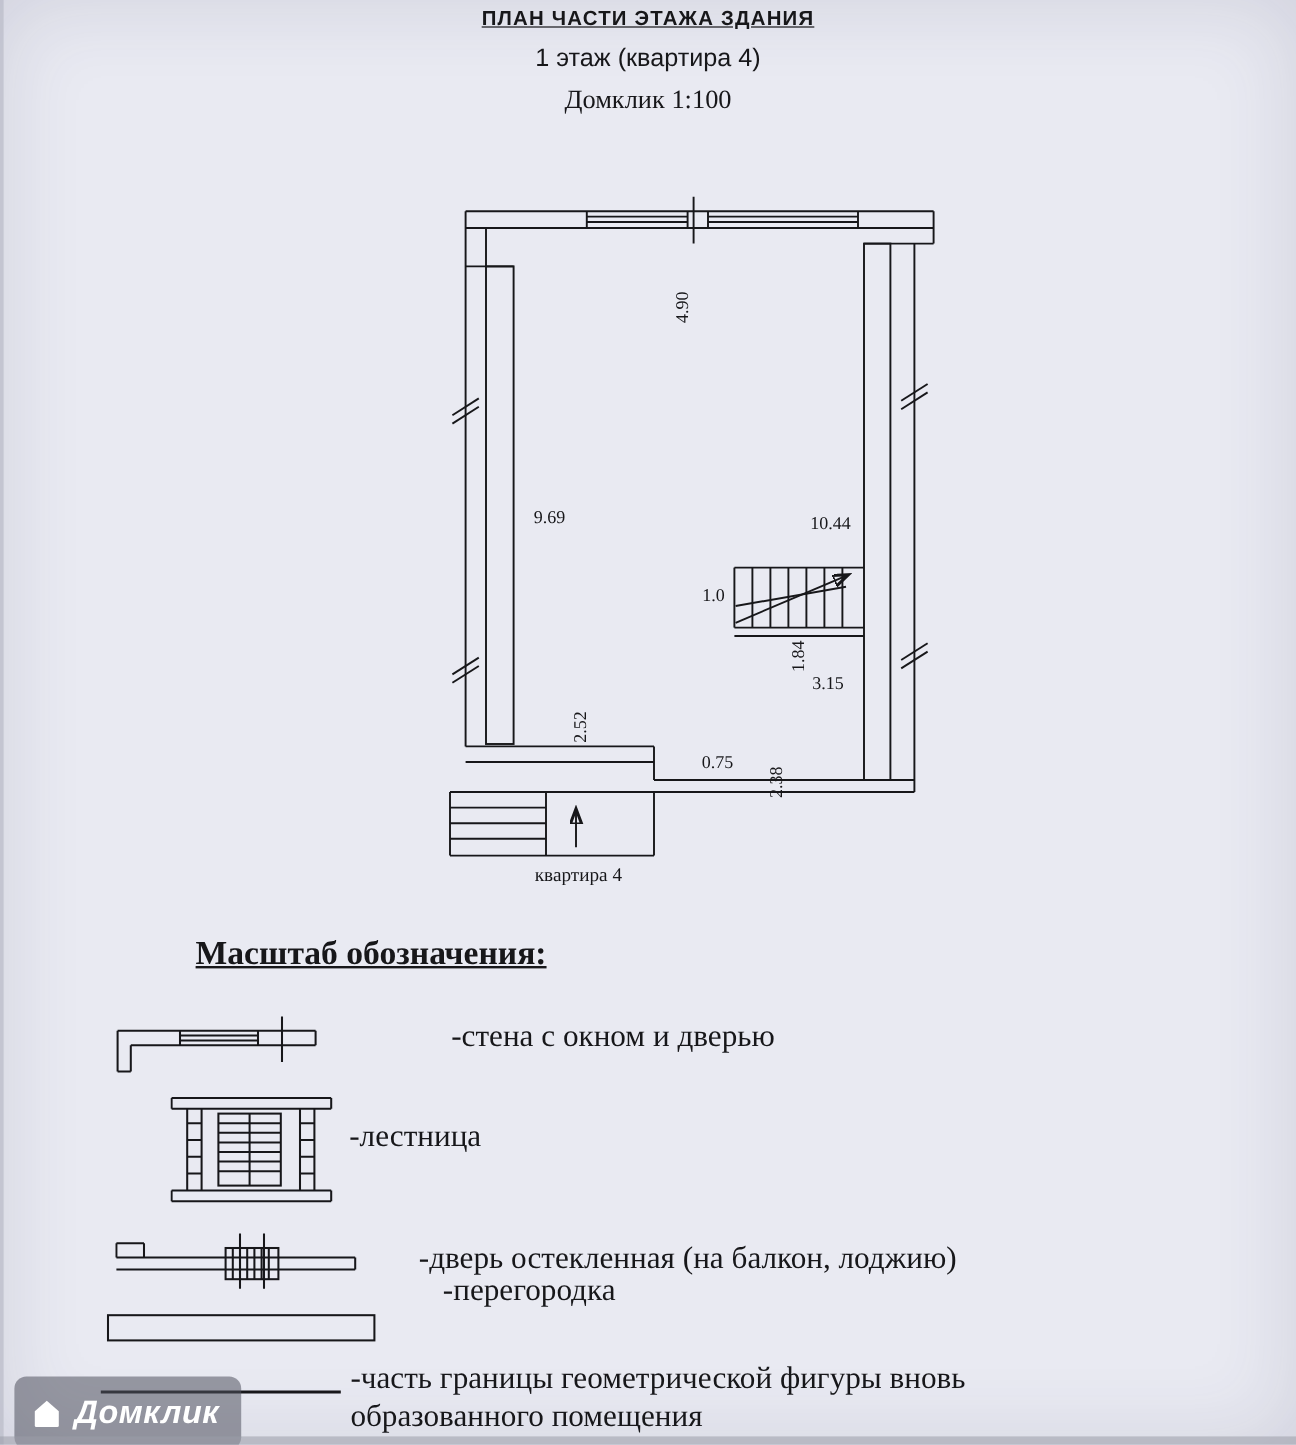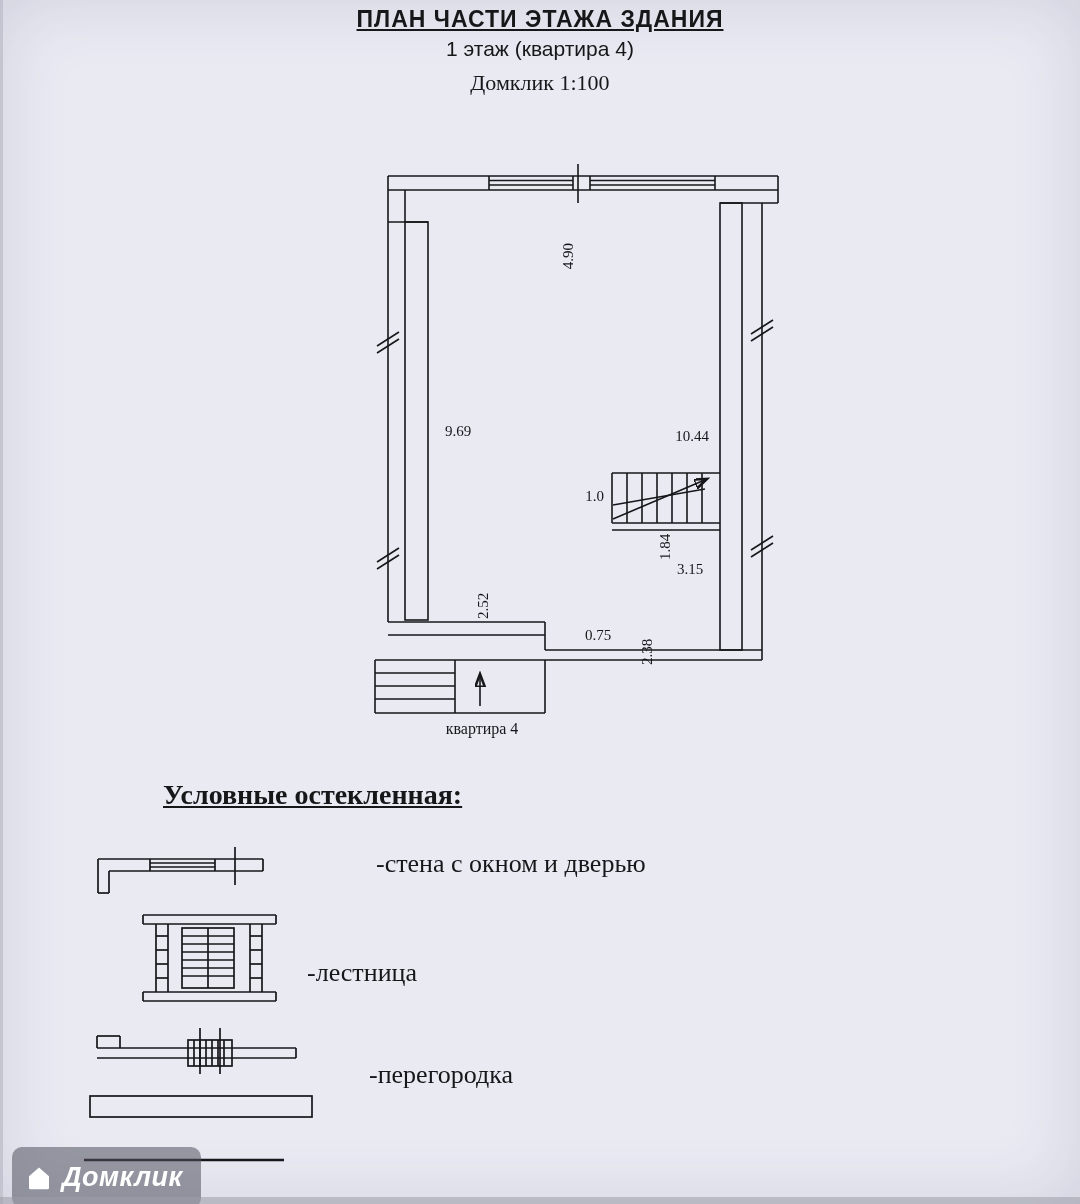--- a/index.html
+++ b/index.html
@@ -7,21 +7,21 @@
     position:relative;width:1080px;height:1204px;margin:0 auto;
     background:#e9eaf2;overflow:hidden;
     box-shadow:inset 0 0 70px rgba(60,60,90,.14);
     font-family:"Liberation Serif", serif;color:#17171a;
   }
   .edge-bottom{position:absolute;left:0;bottom:0;width:100%;height:7px;background:#9becb0;
     background:#9a9ca8;opacity:.55;}
   .edge-left{position:absolute;left:0;top:0;width:3px;height:100%;background:#b9bac8;opacity:.7;}
 
   .hdr{position:absolute;left:0;width:100%;text-align:center;}
-  .title{top:6px;font-family:"Liberation Sans",sans-serif;font-weight:bold;font-size:23px;
+  .title{top:6px;font-family:"Liberation Sans",sans-serif;font-weight:bold;font-size:17px;
     letter-spacing:1px;text-decoration:underline;}
   .subtitle{top:37px;font-family:"Liberation Sans",sans-serif;font-size:21px;text-align:center;}
   .scale{top:70px;font-size:22px;}
 
   .plan-svg{position:absolute;left:355px;top:158px;}
   .plan-svg line,.plan-svg rect,.plan-svg path{stroke:#17171a;stroke-width:1.6;fill:none;}
   .plan-svg text{font-family:"Liberation Serif",serif;font-size:15px;fill:#17171a;stroke:none;}
   .plan-svg .apt{font-size:16px;}
 
   .legend-heading{position:absolute;left:163px;top:779px;font-size:28px;font-weight:bold;
@@ -140,21 +140,21 @@
     <text x="337" y="283" text-anchor="middle">10.44</text>
     <text x="249" y="343" text-anchor="end">1.0</text>
     <text transform="translate(315,402) rotate(-90)">1.84</text>
     <text x="335" y="416" text-anchor="middle">3.15</text>
     <text transform="translate(133,461) rotate(-90)">2.52</text>
     <text x="243" y="482" text-anchor="middle">0.75</text>
     <text transform="translate(297,507) rotate(-90)">2.38</text>
     <text class="apt" x="127" y="576" text-anchor="middle">квартира 4</text>
   </svg>
 
-  <div class="legend-heading">Условные остекленная:</div>
+  <div class="legend-heading">Масштаб обозначения:</div>
 
   <svg class="sym" style="left:95px;top:845px;" width="175" height="52" viewBox="0 0 175 52">
     <line x1="3" y1="14" x2="168" y2="14"></line>
     <line x1="14" y1="26" x2="168" y2="26"></line>
     <line x1="3" y1="14" x2="3" y2="48"></line>
     <line x1="14" y1="26" x2="14" y2="48"></line>
     <line x1="3" y1="48" x2="14" y2="48"></line>
     <line x1="55" y1="18" x2="120" y2="18"></line>
     <line x1="55" y1="22" x2="120" y2="22"></line>
     <line x1="55" y1="14" x2="55" y2="26"></line>
@@ -187,55 +187,58 @@
     <line x1="108" y1="66" x2="120" y2="66"></line>
     <rect x="40" y="16" width="52" height="60"></rect>
     <line x1="40" y1="24" x2="92" y2="24"></line>
     <line x1="40" y1="32" x2="92" y2="32"></line>
     <line x1="40" y1="40" x2="92" y2="40"></line>
     <line x1="40" y1="48" x2="92" y2="48"></line>
     <line x1="40" y1="56" x2="92" y2="56"></line>
     <line x1="40" y1="64" x2="92" y2="64"></line>
     <line x1="66" y1="16" x2="66" y2="76"></line>
   </svg>
-  <div class="leg-label" style="left:307px;top:932px;margin-top:26px;">-лестница</div>
+  <div class="leg-label" style="left:291px;top:932px;">-лестница</div>
 
   <svg class="sym" style="left:96px;top:1026px;" width="206" height="50" viewBox="0 0 206 50">
     <line x1="1" y1="22" x2="200" y2="22"></line>
     <line x1="1" y1="32" x2="200" y2="32"></line>
     <line x1="1" y1="22" x2="1" y2="10"></line>
     <line x1="1" y1="10" x2="24" y2="10"></line>
     <line x1="24" y1="10" x2="24" y2="22"></line>
     <rect x="92" y="14" width="44" height="26"></rect>
     <line x1="98" y1="14" x2="98" y2="40"></line>
     <line x1="104" y1="14" x2="104" y2="40"></line>
     <line x1="110" y1="14" x2="110" y2="40"></line>
     <line x1="116" y1="14" x2="116" y2="40"></line>
     <line x1="122" y1="14" x2="122" y2="40"></line>
     <line x1="128" y1="14" x2="128" y2="40"></line>
     <line x1="104" y1="2" x2="104" y2="48"></line>
     <line x1="124" y1="2" x2="124" y2="48"></line>
     <line x1="200" y1="22" x2="200" y2="32"></line>
   </svg>
+  <div class="leg-label" style="left:349px;top:1034px;">-дверь остекленная (на балкон, лоджию)</div>
 
   <svg class="sym" style="left:88px;top:1094px;" width="228" height="26" viewBox="0 0 228 26">
     <defs>
       <pattern id="chk2" width="22" height="22" patternUnits="userSpaceOnUse">
         <rect width="22" height="22" fill="#e9eaf2"></rect>
         <rect x="0" y="0" width="11" height="11" fill="#17171a"></rect>
         <rect x="11" y="11" width="11" height="11" fill="#17171a"></rect>
       </pattern>
     </defs>
     <rect x="2" y="2" width="222" height="21" fill="url(#chk2)"></rect>
   </svg>
   <div class="leg-label" style="left:369px;top:1060px;">-перегородка</div>
 
   <svg class="sym" style="left:82px;top:1156px;" width="206" height="8" viewBox="0 0 206 8">
     <line x1="2" y1="4" x2="202" y2="4" style="stroke-width:2.4"></line>
   </svg>
+  <div class="leg-label wrap" style="left:292px;top:1134px;">-часть границы геометрической фигуры вновь
+образованного помещения</div>
 
   <div class="watermark">
     <svg width="30" height="30" viewBox="0 0 24 24">
       <path d="M4 10.5 L12 3.5 L20 10.5 V20 Q20 21 19 21 H5 Q4 21 4 20 Z" fill="#ffffff"></path>
     </svg>
     <span class="brand">Домклик</span>
   </div>
 
   <div class="edge-left"></div>
   <div class="edge-bottom"></div>

